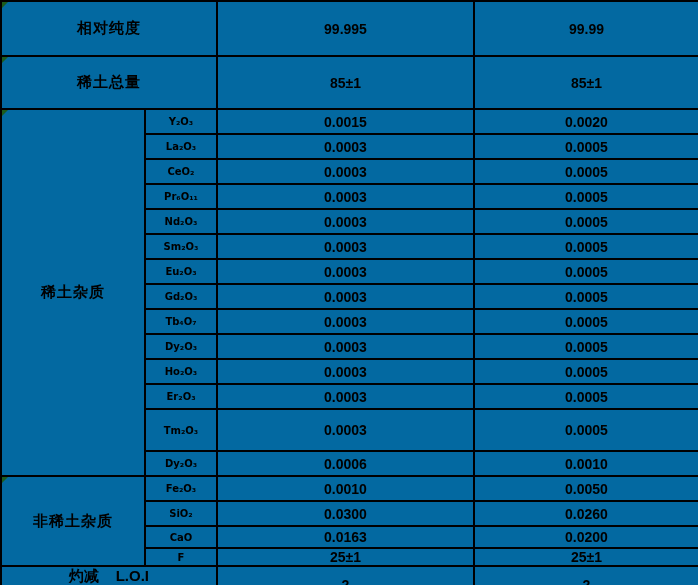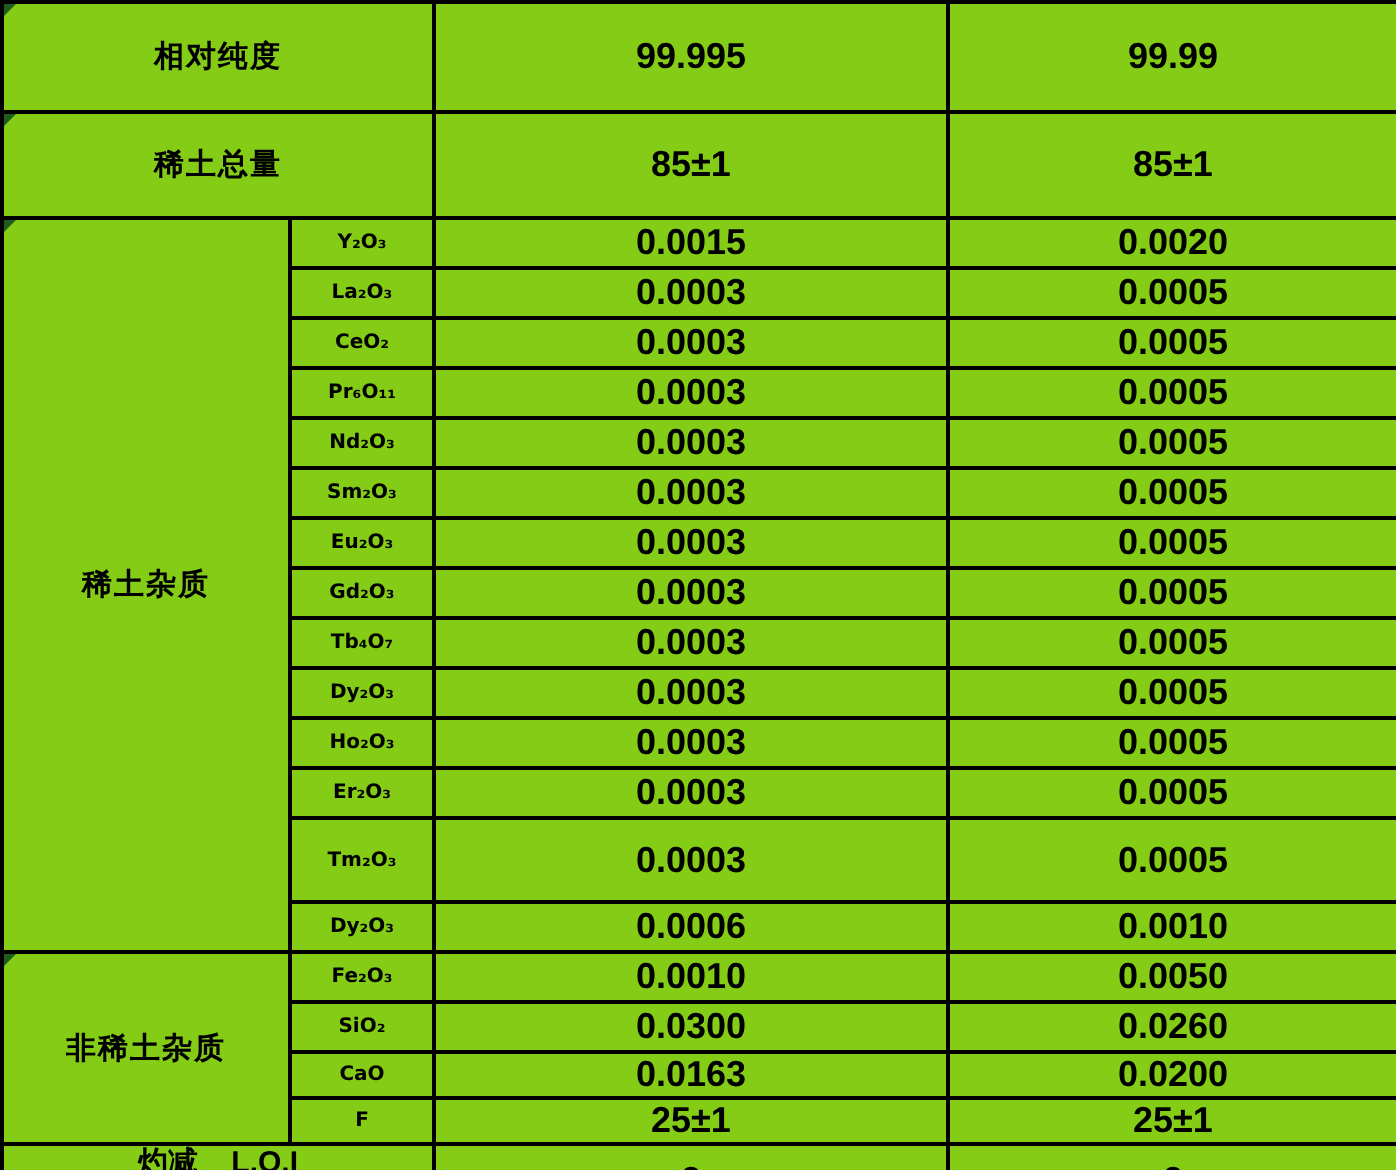--- a/index.html
+++ b/index.html
@@ -1,33 +1,33 @@
 <!DOCTYPE html>
 <html><head>
 <meta charset="utf-8">
 <style>
   html,body{margin:0;padding:0;background:#fff;}
   .sheet{
-    width:698px;height:585px;background:#84cc16;box-sizing:border-box;
+    width:698px;height:585px;background:#0369a1;box-sizing:border-box;
     font-family:"Liberation Sans","DejaVu Sans",sans-serif;color:#000;
   }
   table.spec{
     border-collapse:collapse;table-layout:fixed;
     width:698px;height:585px;
   }
   table.spec td{
     border:2px solid #000;
     text-align:center;vertical-align:middle;
     padding:0;overflow:hidden;
     font-weight:bold;color:#000;
     position:relative;
   }
   td.zh{font-size:15px;letter-spacing:1px;}
   td.formula{font-size:10px;font-family:"DejaVu Sans",sans-serif;}
-  td.num{font-size:18px;font-family:"Liberation Sans","DejaVu Sans",sans-serif;}
+  td.num{font-size:14px;font-family:"Liberation Sans","DejaVu Sans",sans-serif;}
   td.loi-label{font-size:15px;}
   .loi-line1{white-space:pre-wrap;line-height:18px;}
   .loi-line2{line-height:17px;font-family:"Liberation Serif","DejaVu Serif",serif;font-weight:bold;}
   .flag{
     position:absolute;top:0;left:0;width:0;height:0;
     border-top:6px solid #1d5c1d;border-right:6px solid transparent;
   }
 </style>
 </head>
 <body>

